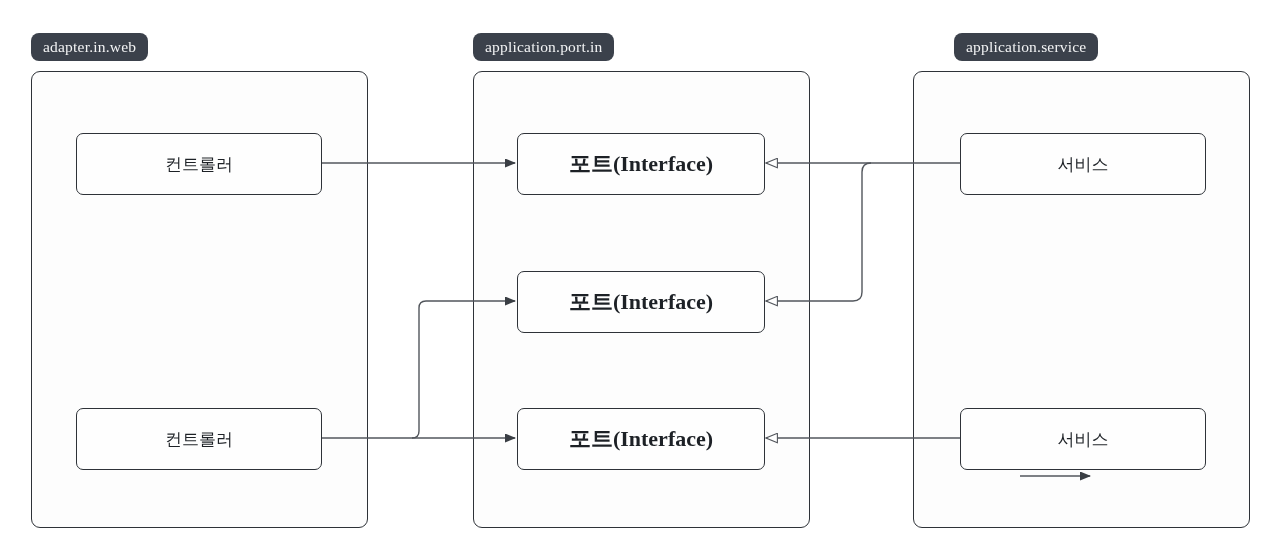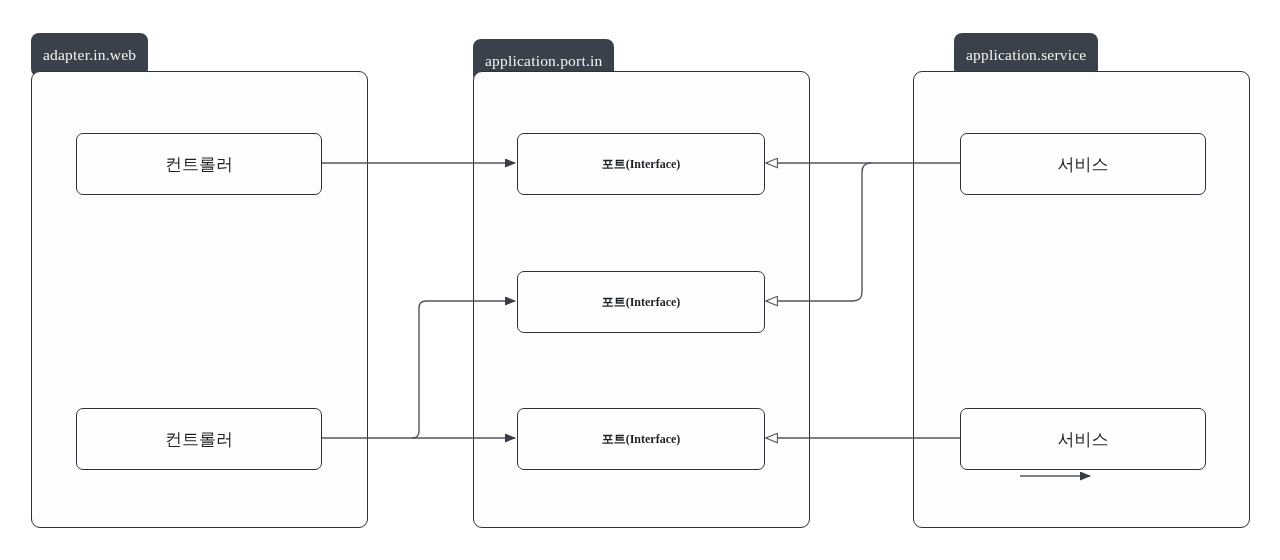--- a/index.html
+++ b/index.html
@@ -1,42 +1,42 @@
 <!DOCTYPE html>
 <html><head>
 <meta charset="utf-8">
 <style>
   html,body{margin:0;padding:0;background:#ffffff;}
   .canvas{
     position:relative;width:1280px;height:560px;background:#ffffff;overflow:hidden;
     font-family:"Liberation Serif","DejaVu Serif",serif;
   }
   .badge{
-    position:absolute;height:28px;line-height:28px;padding:8px 12px;
+    position:absolute;height:28px;line-height:28px;padding:0 12px;
     background:#3b414b;color:#f2f3f4;font-size:15.5px;border-radius:8px;
     white-space:nowrap;letter-spacing:.2px;
   }
   .container{
     position:absolute;border:1.6px solid #2e3238;border-radius:9px;background:#fdfdfd;
   }
   .node{
     position:absolute;border:1.5px solid #2e3238;border-radius:7px;background:#fefefe;
     display:flex;align-items:center;justify-content:center;
     font-size:17px;color:#1d2126;text-align:center;
   }
-  .node.bold{font-weight:bold;font-size:12px;}
+  .node.bold{font-weight:bold;font-size:22px;}
   svg.edges{position:absolute;left:0;top:0;pointer-events:none;}
 </style>
 </head>
 <body>
 
 <div class="canvas">
 
   <div class="badge" style="left:31px;top:33px;">adapter.in.web</div>
-  <div class="badge" style="left:473px;top:33px;margin-top:6px;">application.port.in</div>
+  <div class="badge" style="left:473px;top:33px;">application.port.in</div>
   <div class="badge" style="left:913px;top:33px;margin-left:41px;">application.service</div>
 
   <div class="container" style="left:31px;top:71px;width:335px;height:455px;"></div>
   <div class="container" style="left:473px;top:71px;width:335px;height:455px;"></div>
   <div class="container" style="left:913px;top:71px;width:335px;height:455px;"></div>
 
   <svg class="edges" width="1280" height="560" viewBox="0 0 1280 560">
     <defs>
       <marker id="arrowFilled" markerWidth="11" markerHeight="9" refX="10" refY="4.5" orient="auto" markerUnits="userSpaceOnUse">
         <path d="M0,0 L11,4.5 L0,9 Z" fill="#3a3e44"></path>

